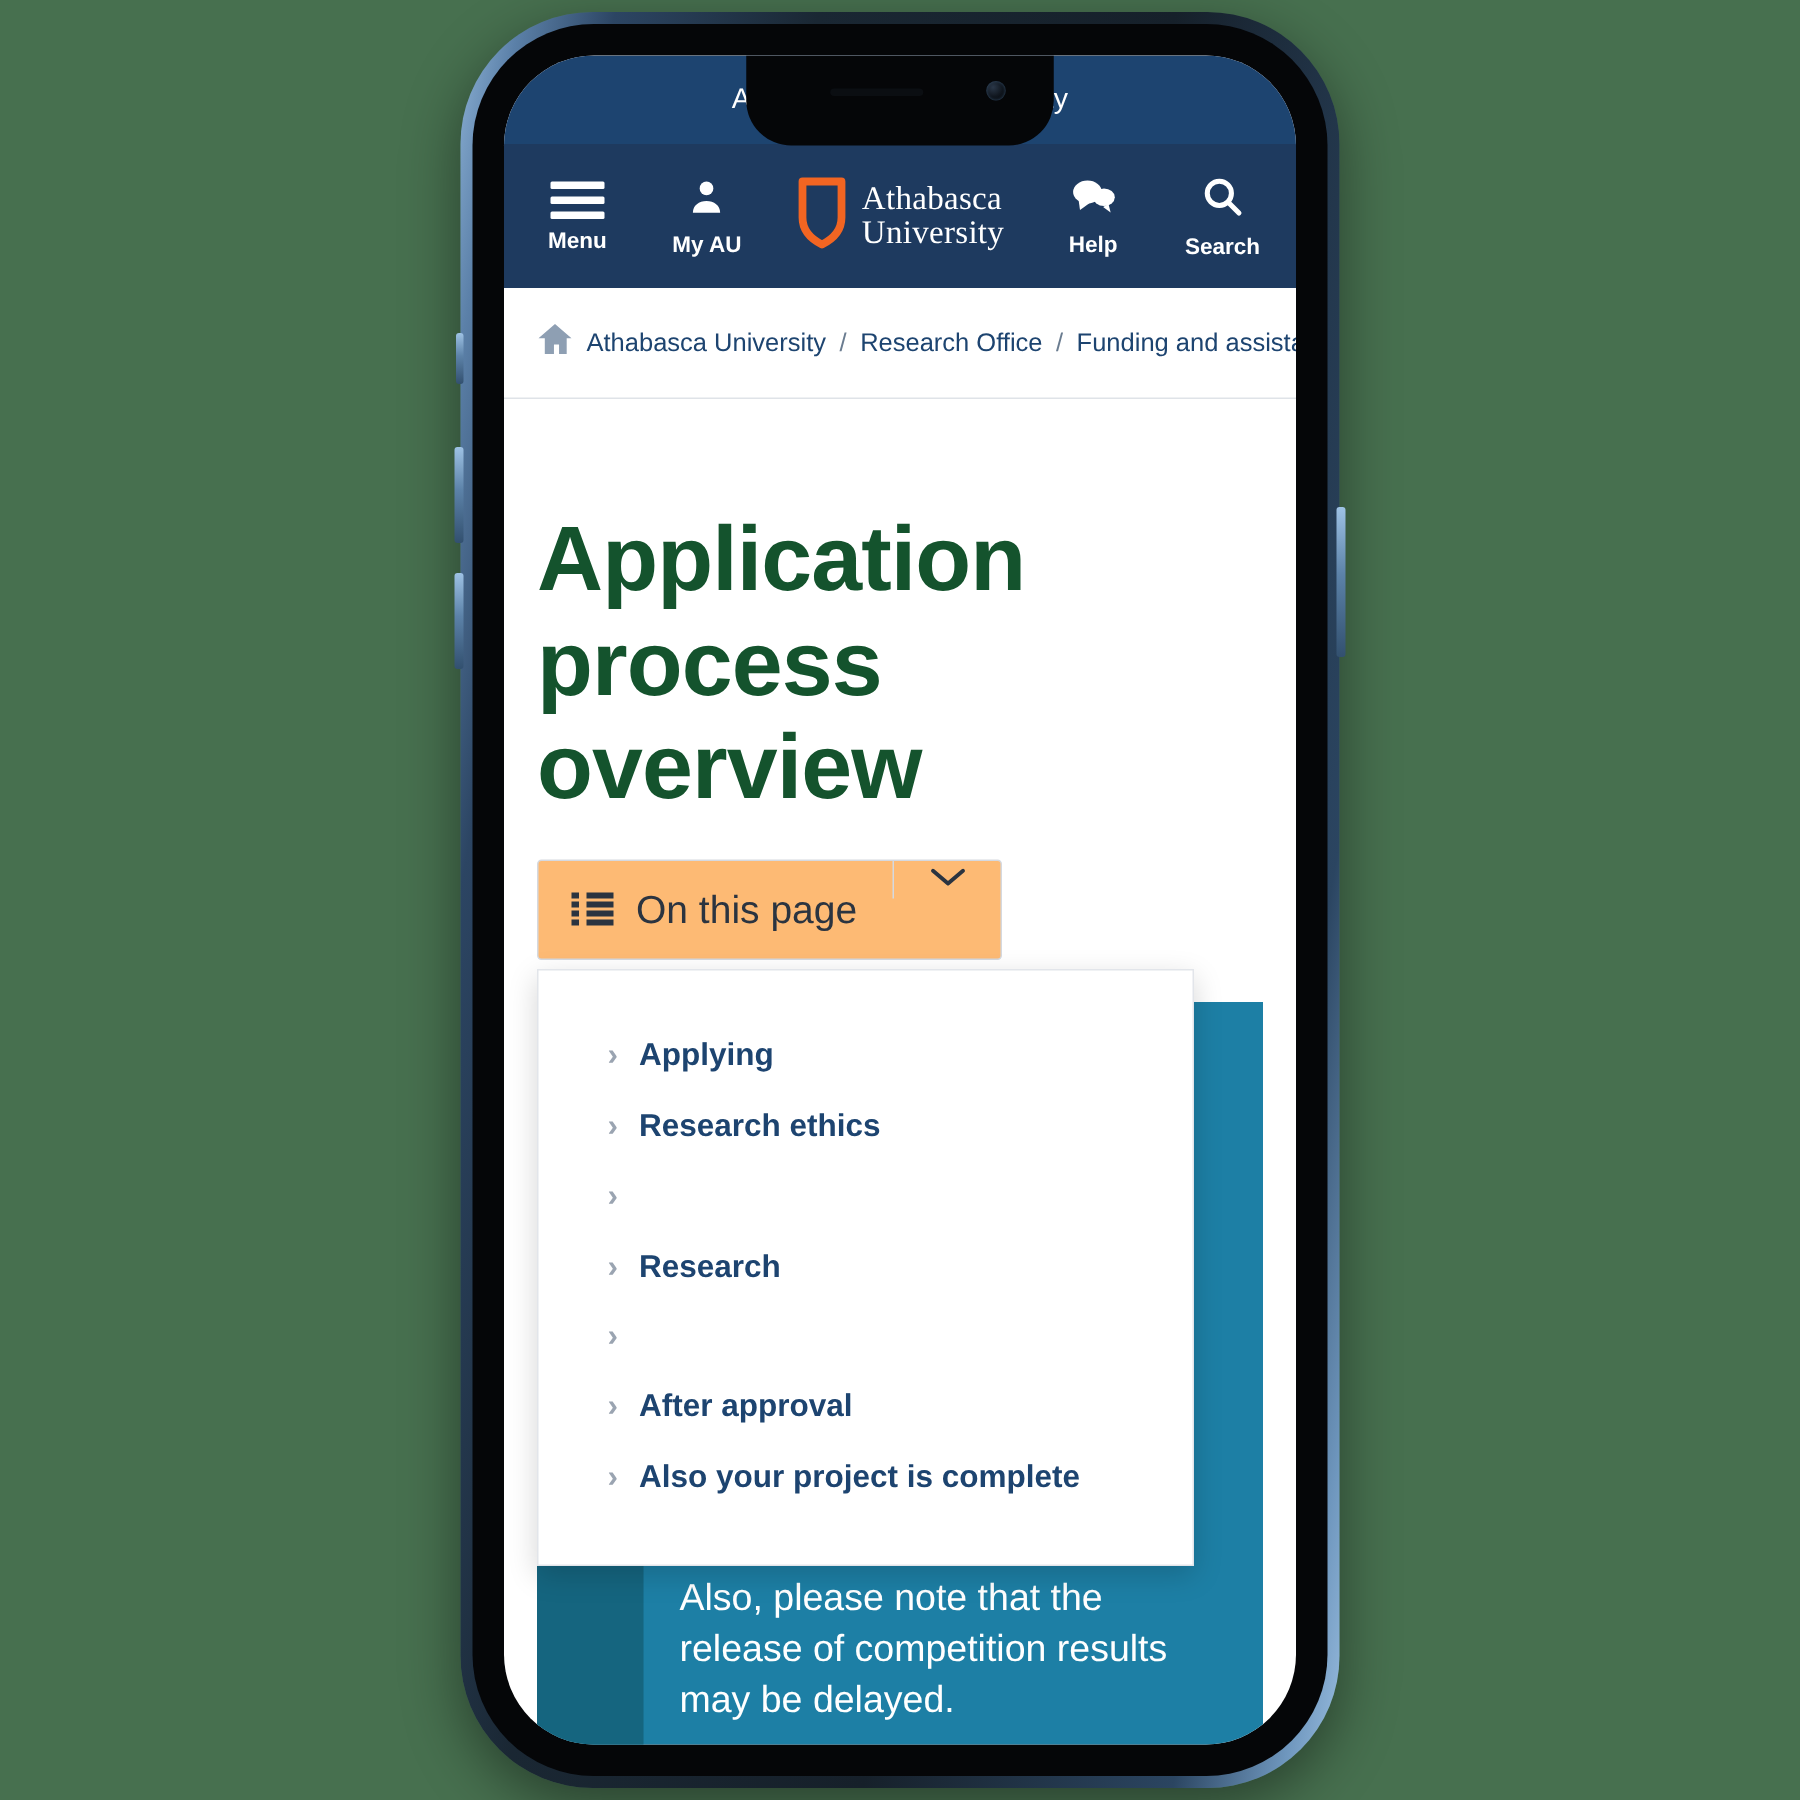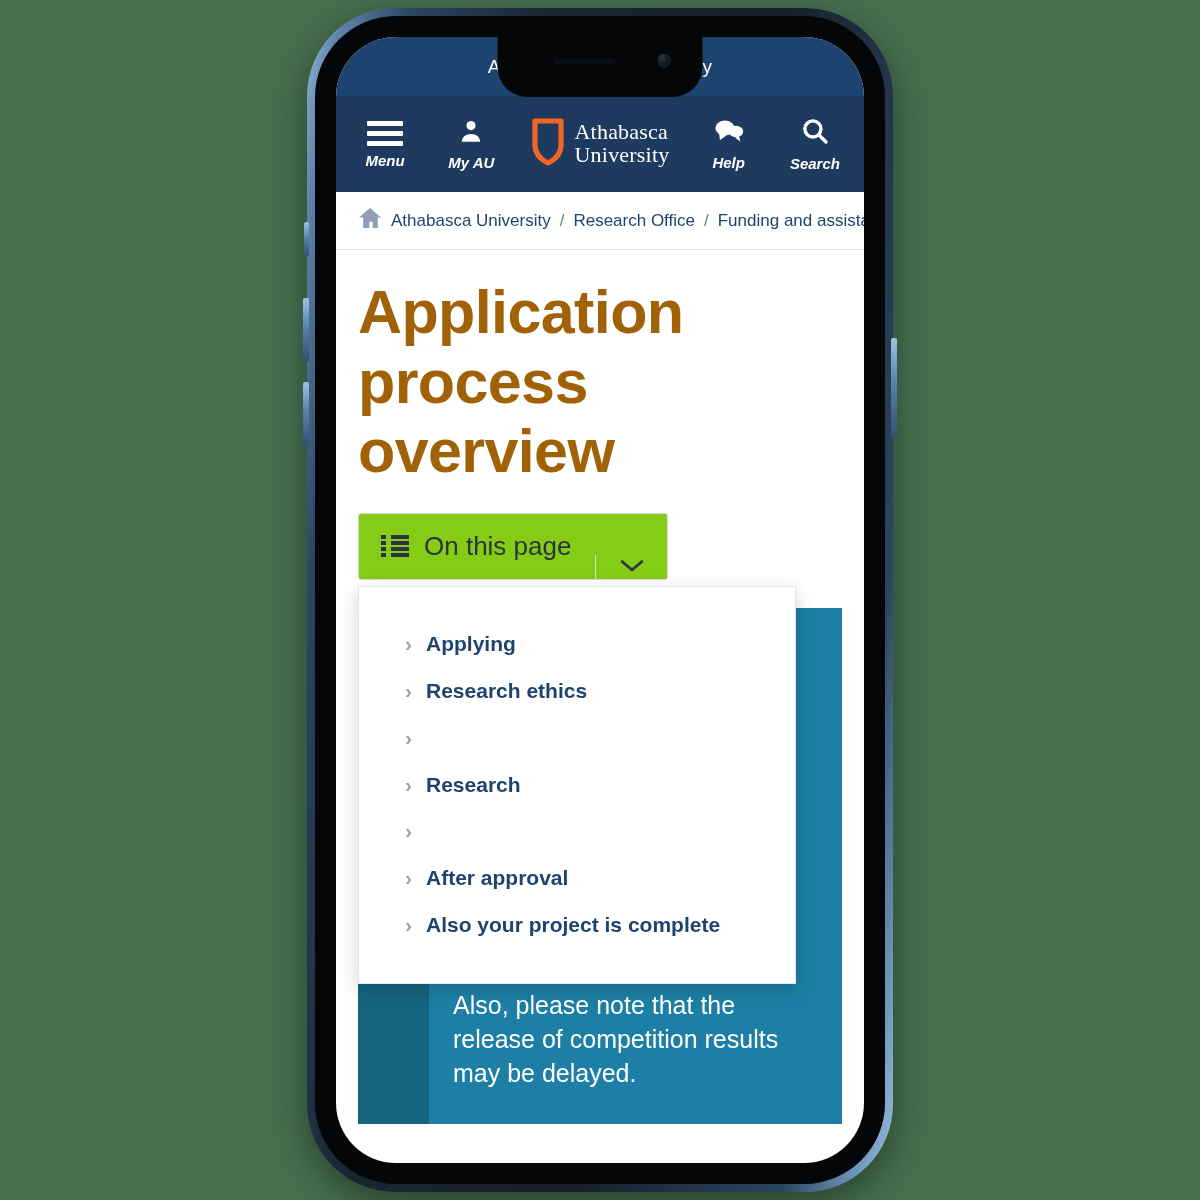--- a/index.html
+++ b/index.html
@@ -122,21 +122,20 @@
   }
 
   .nav-item {
     display: flex;
     flex-direction: column;
     align-items: center;
     justify-content: space-between;
     gap: 7px;
     cursor: pointer;
     min-width: 54px;
-    font-style: italic;
   }
   .nav-label {
     color: #fff;
     font-size: 15px;
     font-weight: bold;
     line-height: 1;
   }
 
   .hamburger { width: 36px; height: 25px; display: flex; flex-direction: column; justify-content: space-between; }
   .hamburger span { display: block; height: 5px; background: #fff; border-radius: 1px; }
@@ -147,53 +146,53 @@
     font-family: "Liberation Serif", serif;
     font-size: 22px;
     line-height: 1.04;
     letter-spacing: .2px;
   }
 
   
   #breadcrumb {
     background: #fff;
     border-bottom: 1px solid #dfe3e8;
-    height: 58px;
+    height: 74px;
     display: flex;
     align-items: center;
     gap: 9px;
     padding: 0 16px 0 22px;
     font-size: 17px;
     white-space: nowrap;
     overflow: hidden;
   }
   .crumb { color: #1d4470; text-decoration: none; cursor: pointer; }
   .crumb-sep { color: #6a7c90; }
 
   
   #page-content { padding: 0 22px; position: relative; }
 
   #page-title {
-    color: #a16207;
+    color: #14532d;
     font-size: 61px;
     font-weight: bold;
     line-height: 1.14;
     letter-spacing: -0.6px;
-    margin-top: 28px;
+    margin-top: 72px;
   }
 
   
   #onthispage-wrap { margin-top: 26px; position: relative; }
 
   #onthispage-button {
     display: inline-flex;
-    align-items: flex-end;
+    align-items: flex-start;
     border: 1px solid #d5d9e0;
     border-radius: 3px;
-    background: #84cc16;
+    background: #fdba74;
     overflow: hidden;
     cursor: pointer;
   }
   #onthispage-main {
     display: flex;
     align-items: center;
     gap: 15px;
     padding: 17px 24px 17px 22px;
   }
   #onthispage-label { font-size: 26px; color: #2b3440; }

